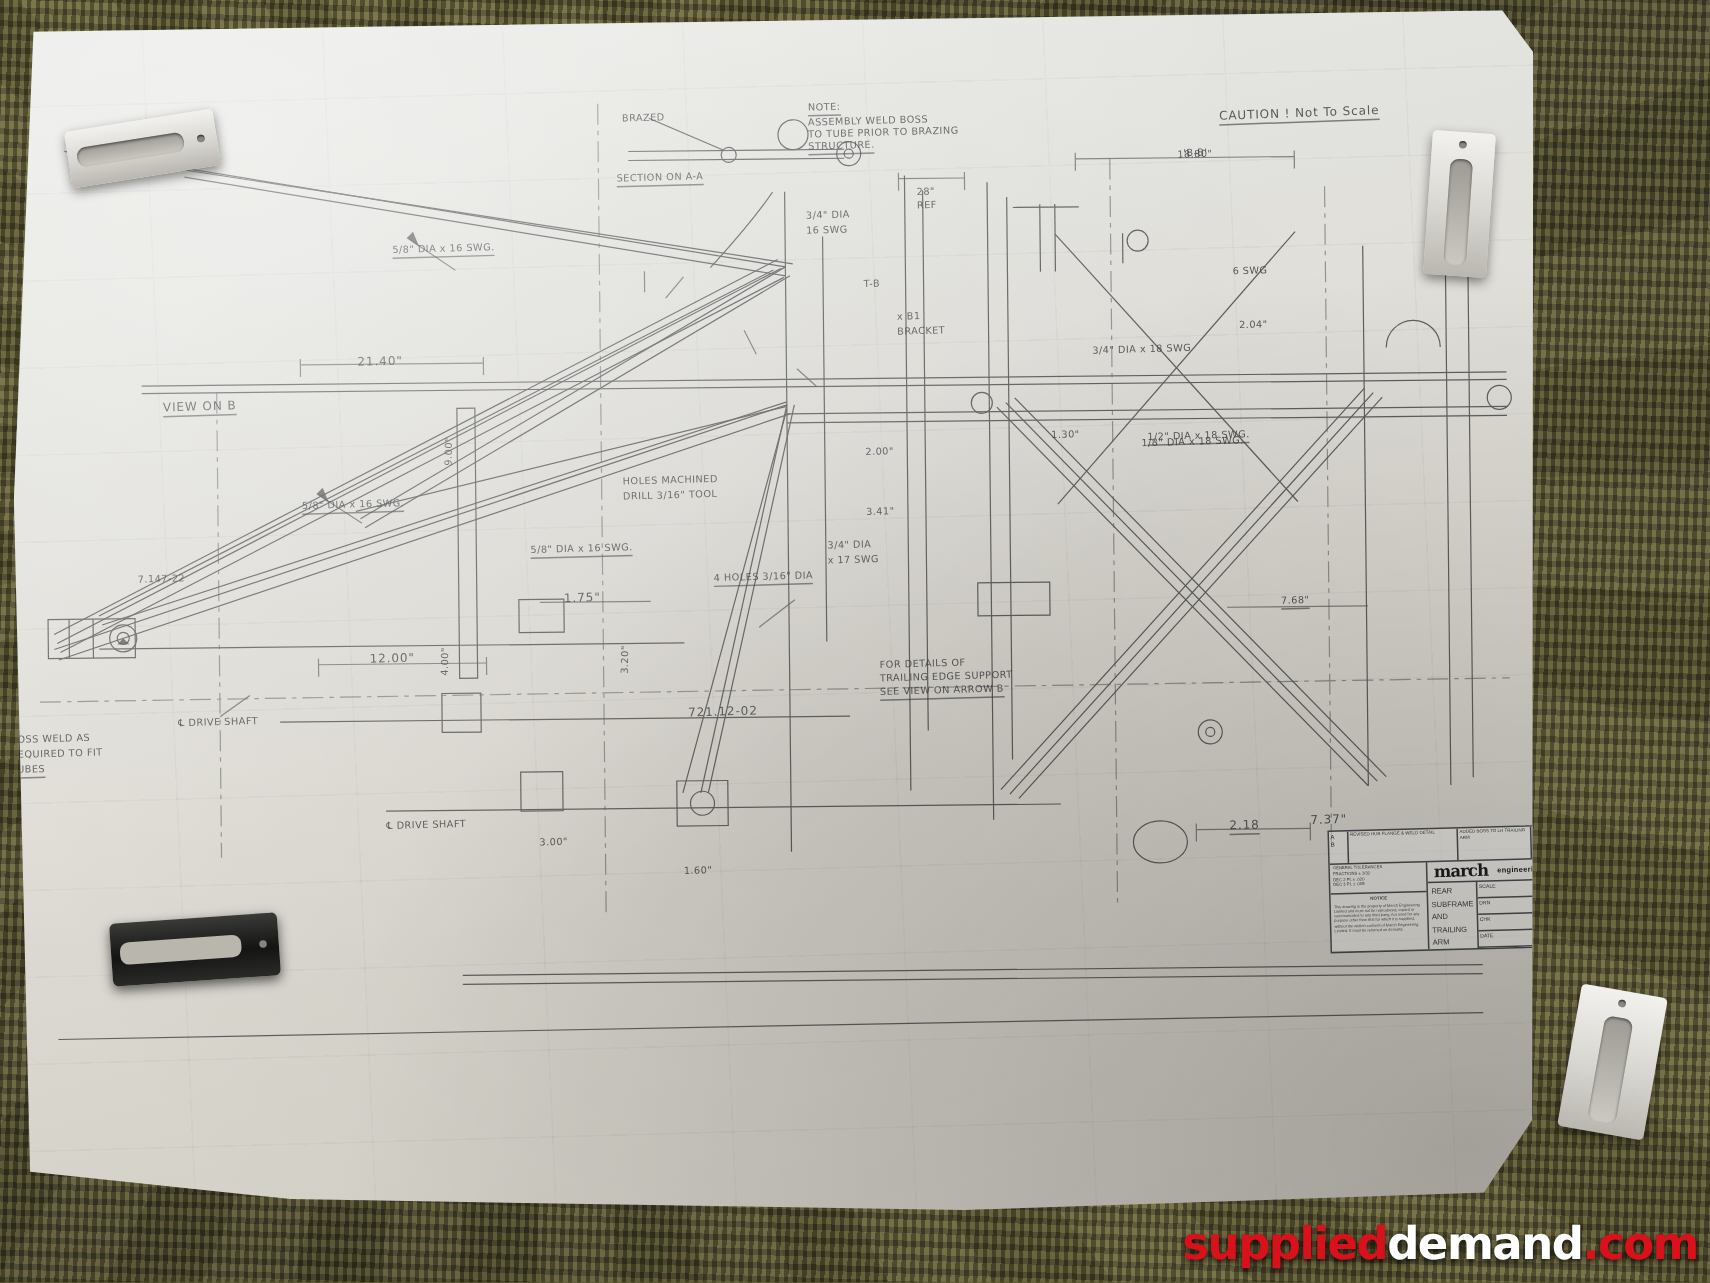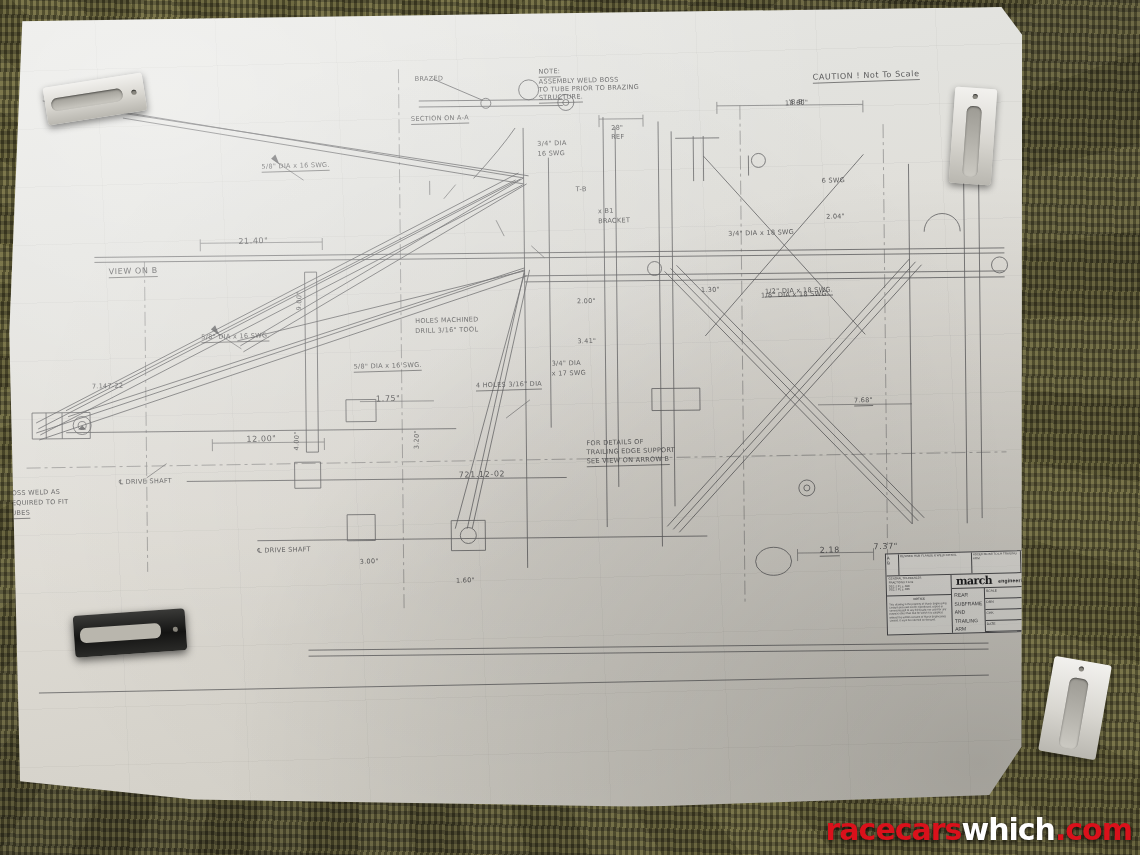--- a/index.html
+++ b/index.html
@@ -376,14 +376,14 @@
       <div class="slot" style="left: 6px; top: 13.44px; width: 80.64px; height: 14.28px;"></div>
       <div class="hole" style="right: 8px; top: 18px;"></div>
     </div>
     <div class="weight w-white" style="left: 1046px; top: 660px; width: 58px; height: 96px; transform: rotate(10deg);">
       <div class="slot" style="top: 18px; left: 18.56px; height: 71.04px; width: 19.72px;"></div>
       <div class="hole" style="top: 6px; left: 26px;"></div>
     </div>
   </div>
 
 <div class="watermark">
-  <span class="r1">racecars</span><span class="r2">which</span><span class="r3">.com</span>
+  <span class="r1">supplied</span><span class="r2">demand</span><span class="r3">.com</span>
 </div>
 
 </body></html>

